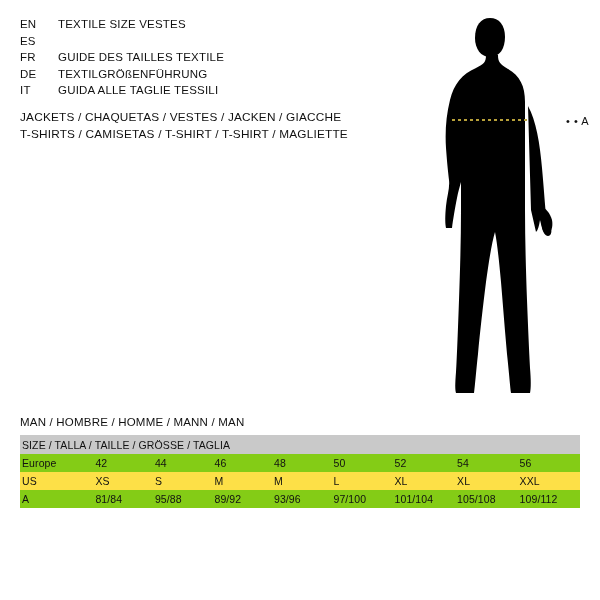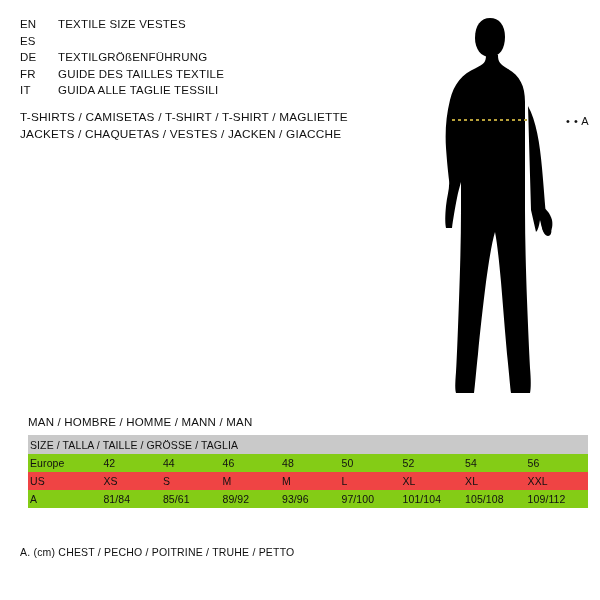--- a/index.html
+++ b/index.html
@@ -75,21 +75,21 @@
     left: 166px;
     top: 105px;
     font-size: 11px;
     color: #111;
     letter-spacing: 0.5px;
   }
 
   
   .table-section {
     position: absolute;
-    left: 28px;
+    left: 20px;
     top: 416px;
     width: 560px;
   }
   .table-title {
     font-size: 11.5px;
     letter-spacing: 0.2px;
     color: #111;
     margin-bottom: 7px;
   }
   table.size-table {
@@ -106,21 +106,21 @@
     margin-top: 7px;
   }
   tr.header-row {
     background: #c9c9c9;
   }
   tr.header-row th {
     font-size: 10.5px;
     padding: 3.5px 0 3.5px 2px;
   }
   tr.shade {
-    background: #ef4444;
+    background: #fde047;
   }
   tr.plain {
     background: #84cc16;
   }
   .col-label { width: 84px; }
   .col-v { width: 68px; }
 
   .footnote {
     position: absolute;
     left: 20px;
@@ -137,36 +137,36 @@
 
   <div class="lang-block">
     <div class="lang-row">
       <span class="lang-code">EN</span>
       <span class="lang-text">TEXTILE SIZE VESTES</span>
     </div>
     <div class="lang-row">
       <span class="lang-code">ES</span>
     </div>
     <div class="lang-row">
+      <span class="lang-code">FR</span>
+      <span class="lang-text">GUIDE DES TAILLES TEXTILE</span>
+    </div>
+    <div class="lang-row">
       <span class="lang-code">DE</span>
       <span class="lang-text">TEXTILGRÖßENFÜHRUNG</span>
     </div>
     <div class="lang-row">
-      <span class="lang-code">FR</span>
-      <span class="lang-text">GUIDE DES TAILLES TEXTILE</span>
-    </div>
-    <div class="lang-row">
       <span class="lang-code">IT</span>
       <span class="lang-text">GUIDA ALLE TAGLIE TESSILI</span>
     </div>
   </div>
 
   <div class="categories">
+    <div class="cat-line">JACKETS / CHAQUETAS / VESTES / JACKEN / GIACCHE</div>
     <div class="cat-line">T-SHIRTS / CAMISETAS / T-SHIRT / T-SHIRT / MAGLIETTE</div>
-    <div class="cat-line">JACKETS / CHAQUETAS / VESTES / JACKEN / GIACCHE</div>
   </div>
 
   <div class="figure-wrap">
     <svg class="figure-svg" width="200" height="400" viewBox="0 0 200 400">
 
       <path fill="#000000" d="M75 28 C75 15 81 8 90 8 C99 8 105 15 105 27 C105 38 100 47 90 47 C81 47 75 39 75 28 Z"></path>
 
       <path fill="#000000" d="M86 45
         C86 52 84 54 76 58
         C62 64 54 74 50 90
@@ -234,27 +234,26 @@
           <td class="col-v">M</td>
           <td class="col-v">M</td>
           <td class="col-v">L</td>
           <td class="col-v">XL</td>
           <td class="col-v">XL</td>
           <td class="col-v">XXL</td>
         </tr>
         <tr class="plain">
           <td class="col-label">A</td>
           <td class="col-v">81/84</td>
-          <td class="col-v">85/61</td>
+          <td class="col-v">95/88</td>
           <td class="col-v">89/92</td>
           <td class="col-v">93/96</td>
           <td class="col-v">97/100</td>
           <td class="col-v">101/104</td>
           <td class="col-v">105/108</td>
           <td class="col-v">109/112</td>
         </tr>
       </tbody>
     </table>
   </div>
 
-  <div class="footnote">A. (cm) CHEST / PECHO / POITRINE / TRUHE / PETTO</div>
 
 </div>
 
 </body></html>

